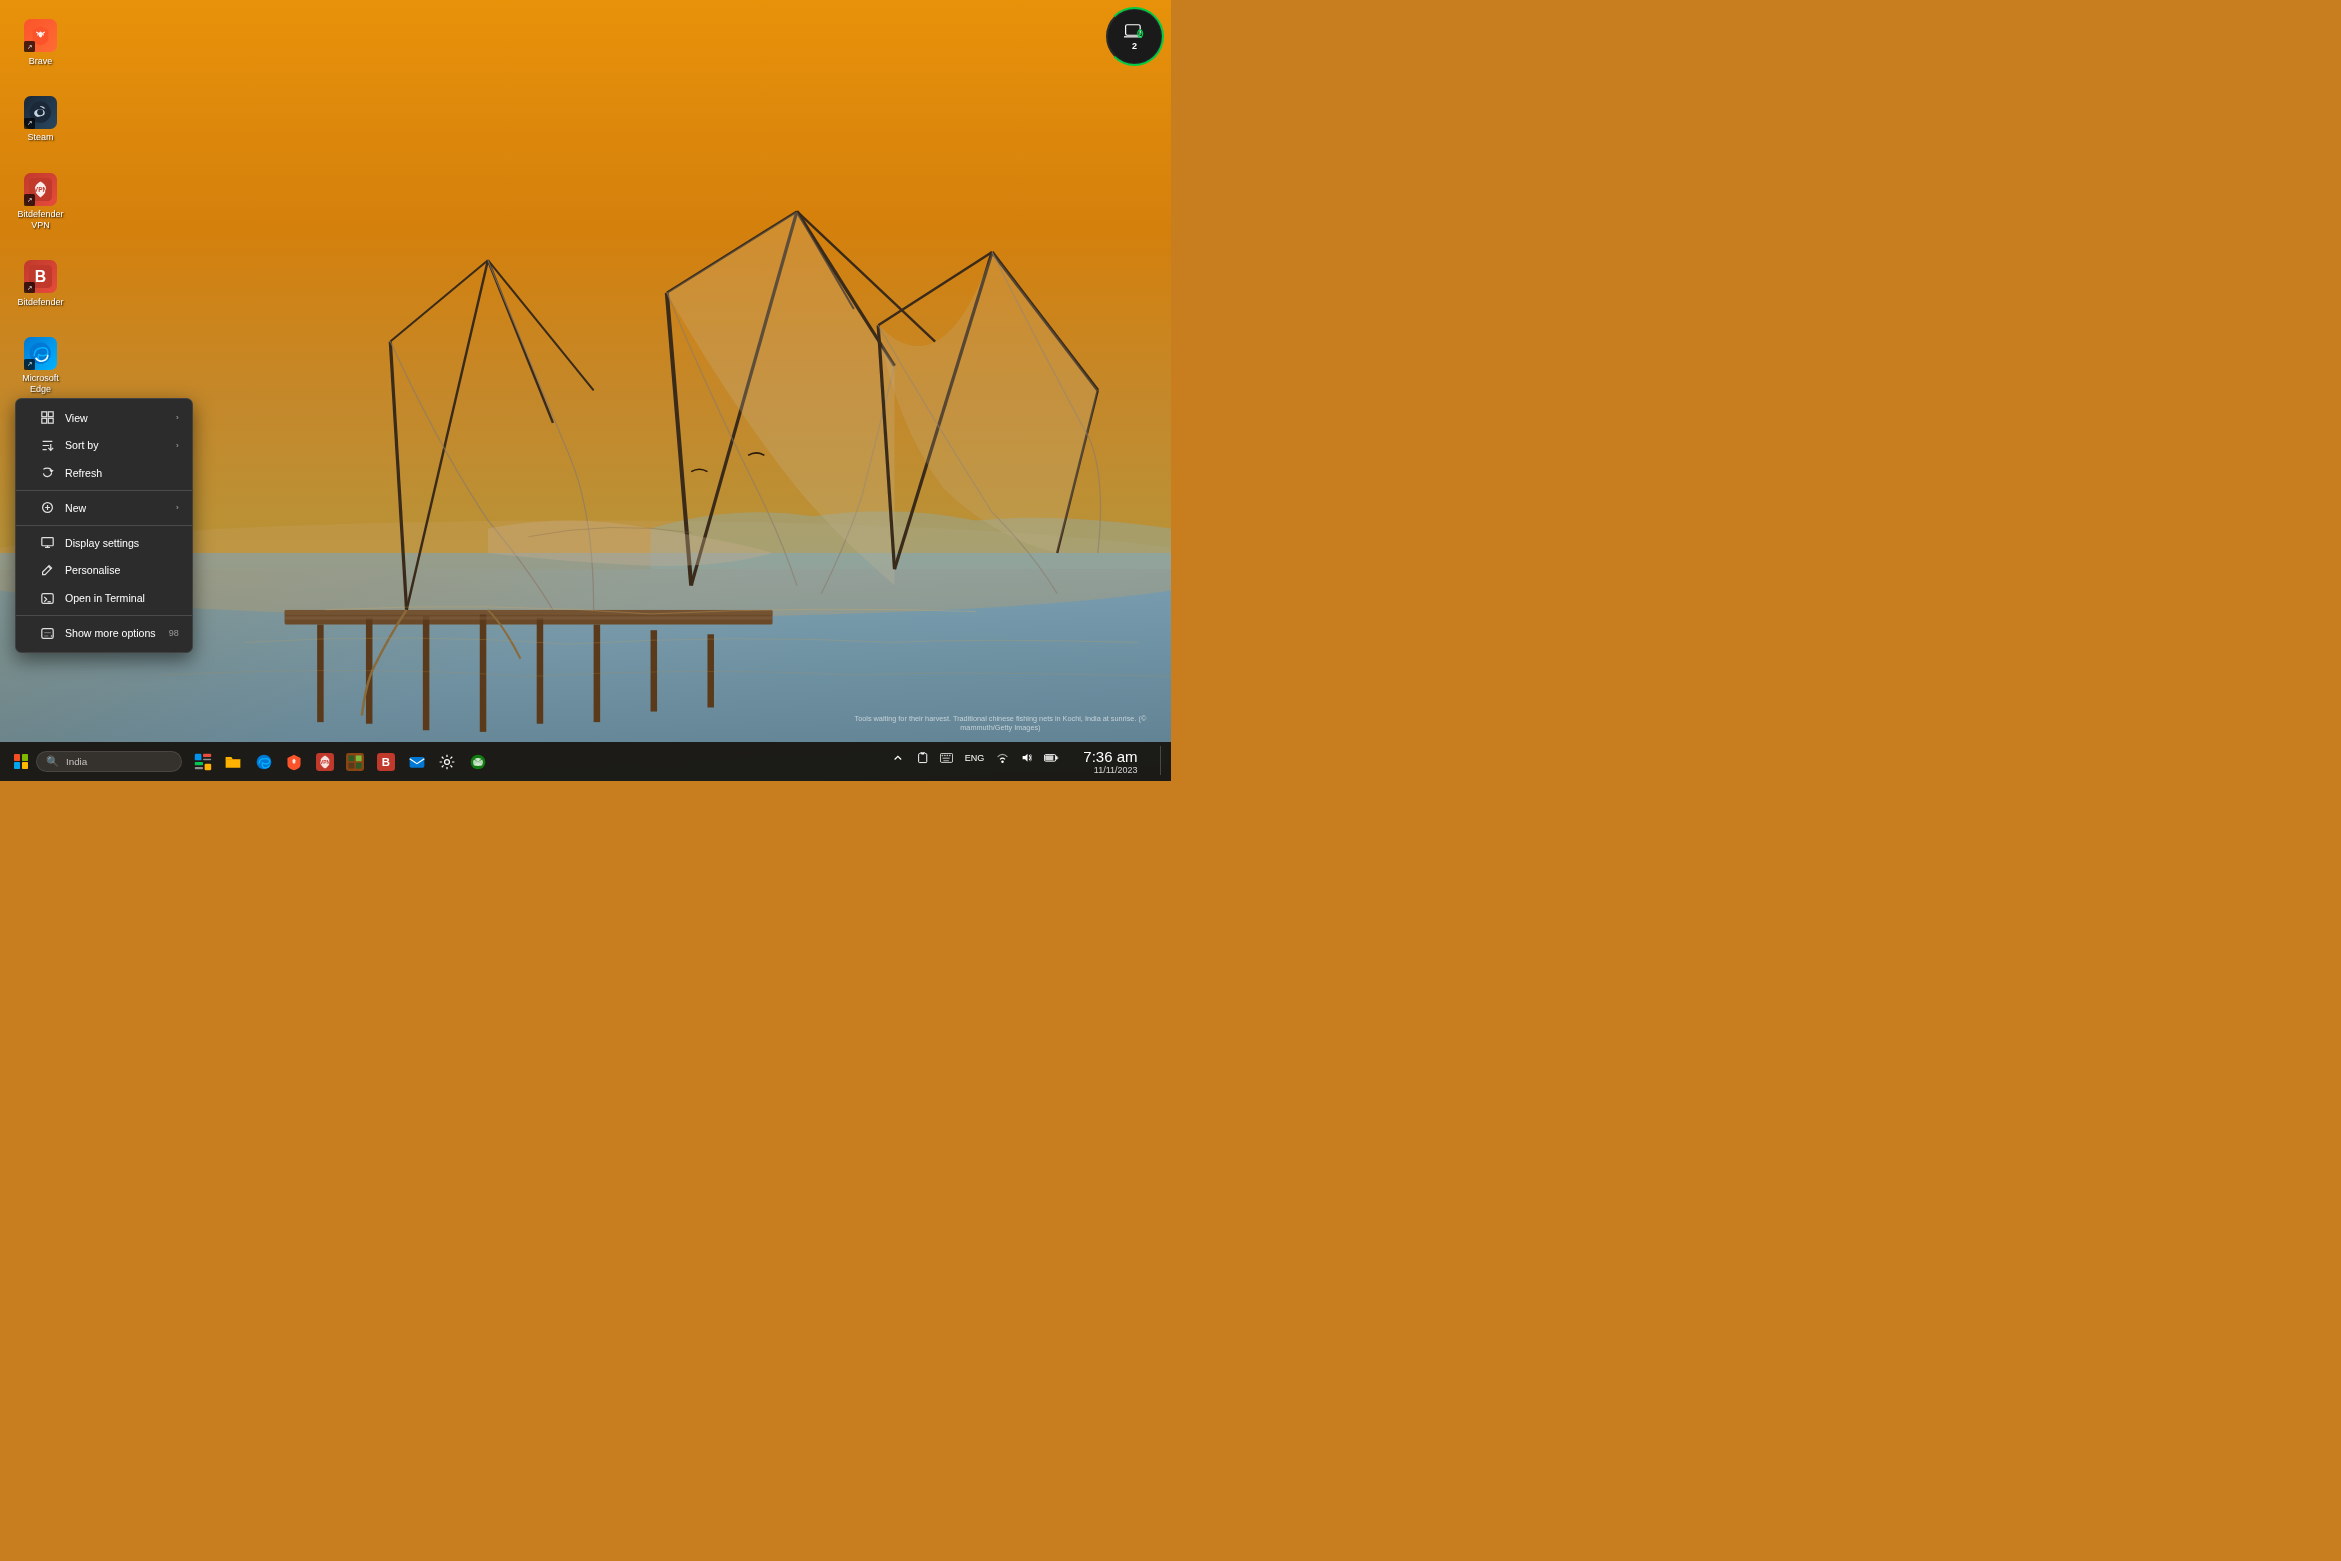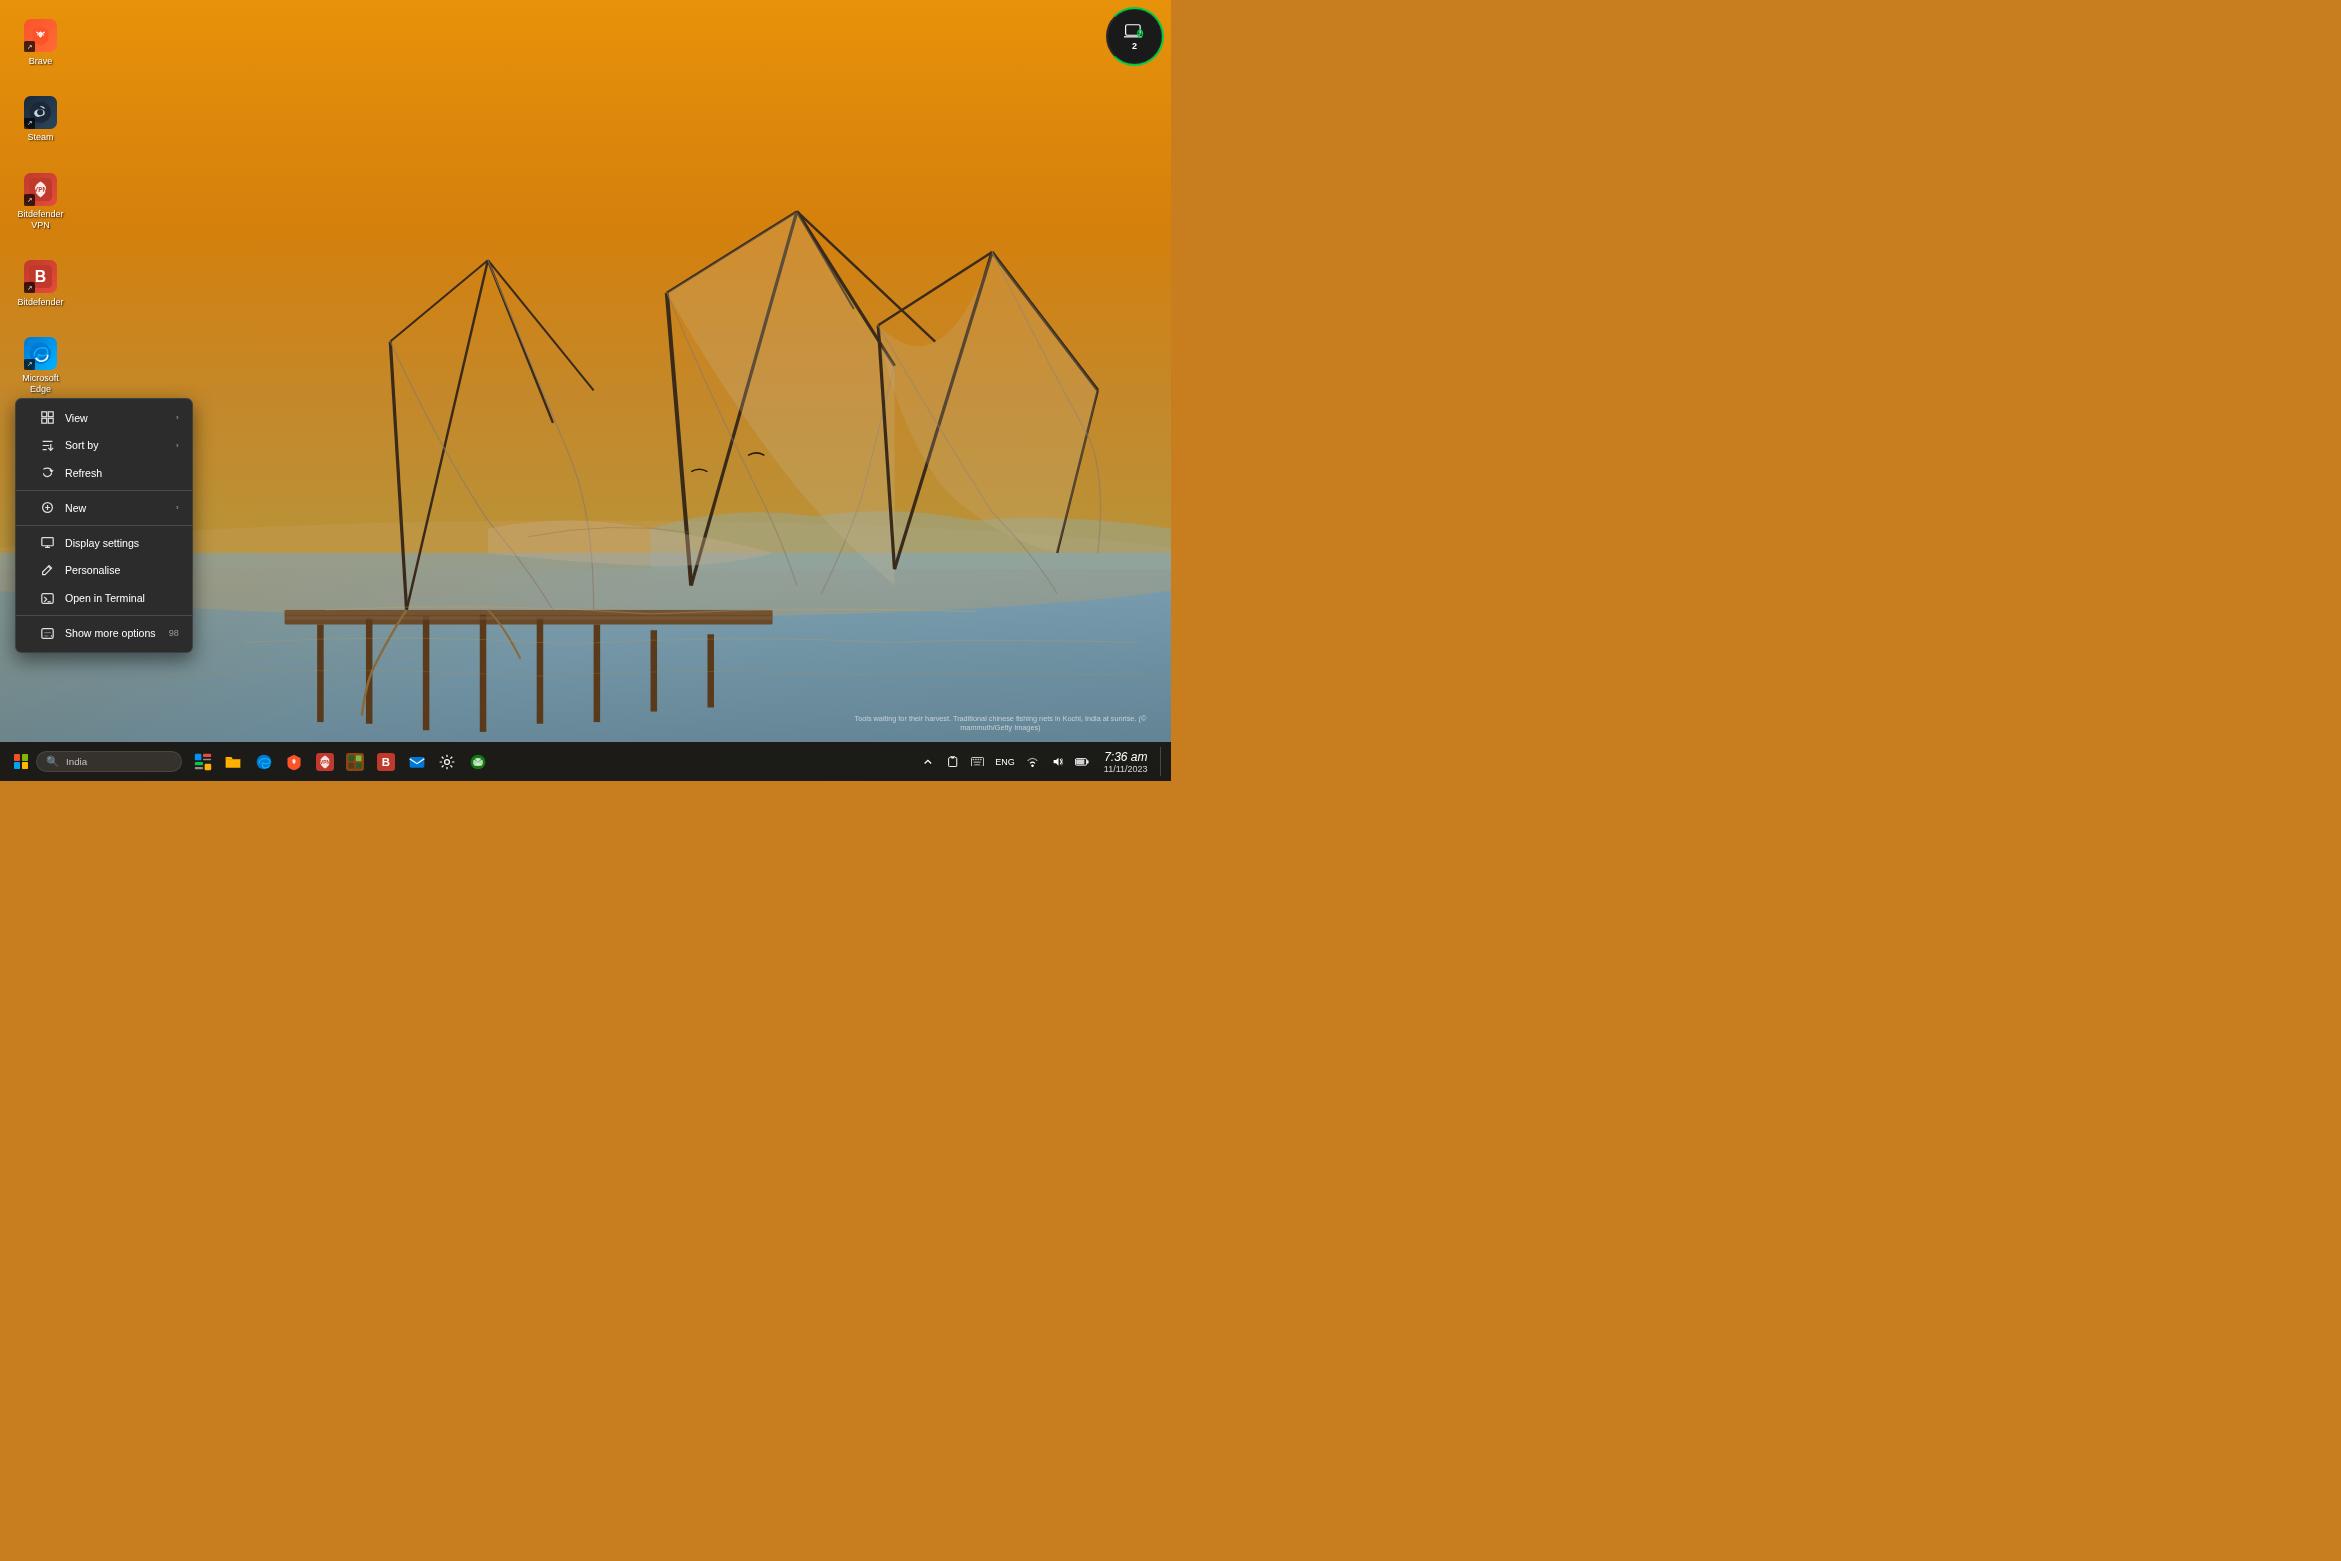--- a/index.html
+++ b/index.html
@@ -273,22 +273,22 @@
       font-size: 10.6px;
     }
 
     .search-text {
       color: rgba(255,255,255,0.7);
       font-size: 9.8px;
     }
 
     .taskbar-right {
       display: flex;
-      align-items: center;
-      gap: 4px;
+      align-items: flex-start;
+      gap: 14px;
       margin-left: auto;
     }
 
     .system-tray {
       display: flex;
       align-items: center;
       gap: 1.6px;
     }
 
     .tray-icon {
@@ -307,23 +307,22 @@
       display: flex;
       flex-direction: column;
       align-items: flex-end;
       cursor: pointer;
       padding: 1.6px 6.5px;
       border-radius: 3.3px;
     }
 
     .clock-time {
       color: white;
-      font-size: 12px;
+      font-size: 15px;
       font-weight: 500;
-      font-style: italic;
     }
 
     .clock-date {
       color: rgba(255,255,255,0.8);
       font-size: 9px;
     }
 
     
     .photo-credit {
       position: absolute;

